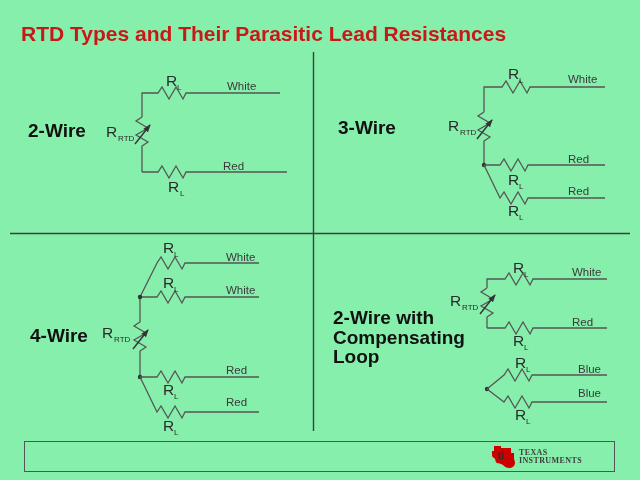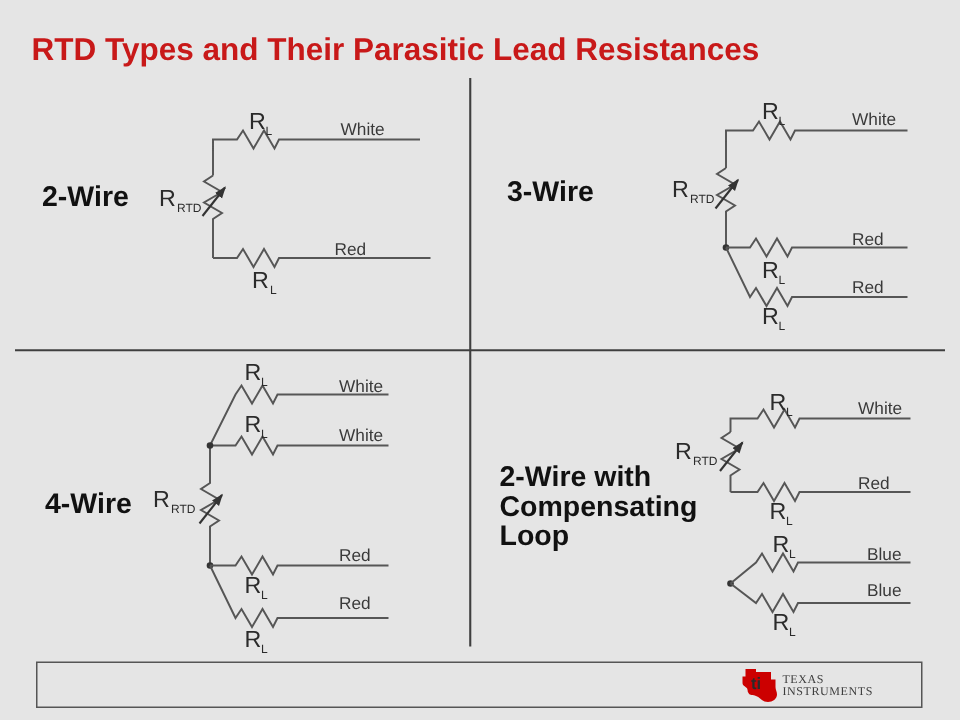--- a/index.html
+++ b/index.html
@@ -1,35 +1,35 @@
 <!DOCTYPE html>
 <html><head>
 <meta charset="utf-8">
 <style>
   html,body{margin:0;padding:0;background:#ffffff;}
-  .slide{position:relative;width:640px;height:480px;background:#e5e5e5;overflow:hidden;
+  .slide{position:relative;width:640px;height:480px;background:#86efac;overflow:hidden;
          font-family:"Liberation Sans",sans-serif;}
   .title{position:absolute;left:21px;top:22px;margin:0;font-size:21px;font-weight:bold;
          color:#c81919;letter-spacing:0px;white-space:nowrap;}
   svg.diagram{position:absolute;left:0;top:0;}
   svg .wire{stroke:#565656;stroke-width:1.3;fill:none;}
   svg .divider{stroke:#3f3f3f;stroke-width:1.4;}
   svg .arrow{stroke:#333333;stroke-width:1.4;fill:none;}
   svg text{font-family:"Liberation Sans",sans-serif;fill:#2b2b2b;}
   svg .qlbl{font-size:19px;font-weight:bold;fill:#111111;}
   svg .rlbl{font-size:15.5px;}
   svg .rsub{font-size:8px;}
   svg .wlbl{font-size:11.5px;fill:#3a3a3a;}
   .footer{position:absolute;left:24px;top:441px;width:591px;height:31px;
           border:1.4px solid #555555;box-sizing:border-box;
           display:flex;align-items:center;justify-content:flex-end;padding-right:32px;}
   .brand{display:flex;align-items:center;gap:4px;}
   .brand-text{display:flex;flex-direction:column;line-height:8px;
               font-family:"Liberation Serif",serif;color:#3d3d3d;
-              font-size:8px;letter-spacing:0.4px;font-weight:normal;}
+              font-size:8px;letter-spacing:0.4px;font-weight:bold;}
 </style>
 </head>
 <body>
 
 <div class="slide">
 
   <h1 class="title">RTD Types and Their Parasitic Lead Resistances</h1>
 
   <svg class="diagram" width="640" height="480" viewBox="0 0 640 480">
     <defs>

